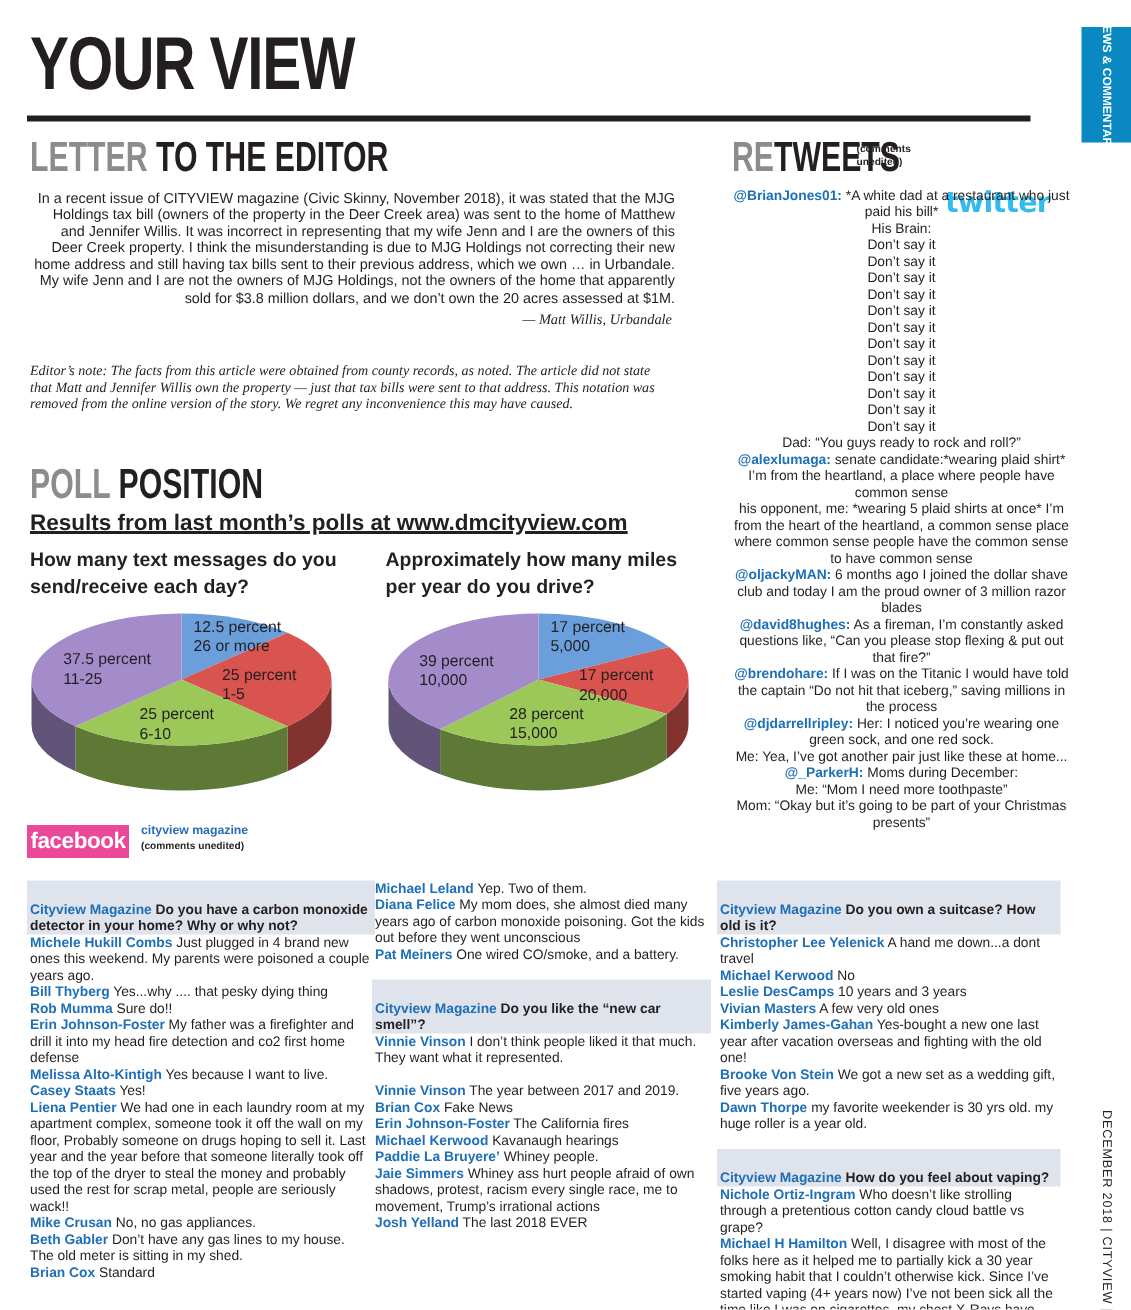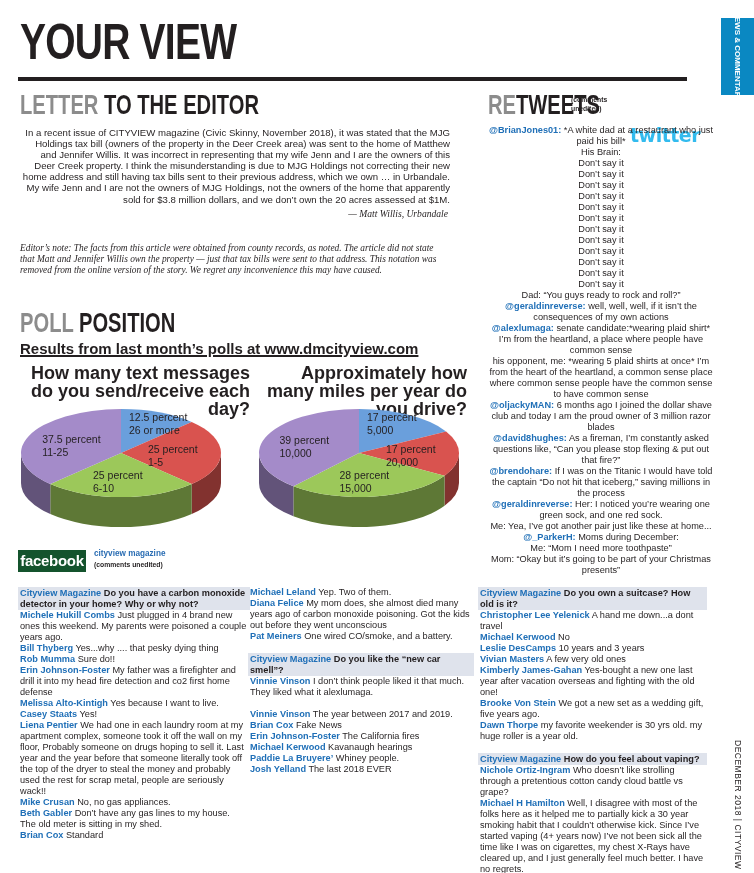--- a/index.html
+++ b/index.html
@@ -50,32 +50,32 @@
     position: absolute; left: 20px; top: 243px; width: 430px;
     font-family: "Liberation Serif", serif; font-style: italic; font-size: 9.4px; line-height: 11.2px; color: #231f20;
   }
 
   .poll-head { left: 20px; top: 308px; }
   .poll-sub {
     position: absolute; left: 20px; top: 340px; font-weight: bold; font-size: 15px;
     color: #231f20; text-decoration: underline; text-decoration-thickness: 1.5px; white-space: nowrap;
   }
   .poll-q {
-    position: absolute; font-weight: bold; font-size: 18px; line-height: 18px; color: #231f20; text-align: right;
+    position: absolute; font-weight: bold; font-size: 13px; line-height: 18px; color: #231f20;
   }
   .poll-q1 { left: 20px; top: 364px; width: 230px; }
   .poll-q2 { left: 257px; top: 364px; width: 210px; }
 
   .pie-svg { position: absolute; }
   .pie1 { left: 18px; top: 405px; }
   .pie2 { left: 256px; top: 405px; }
   .pie-label { font-family: "Liberation Sans", sans-serif; font-size: 10.5px; fill: #231f20; }
 
   .fb-logo {
-    position: absolute; left: 18px; top: 550px; width: 68px; height: 22px; background: #14532d;
+    position: absolute; left: 18px; top: 550px; width: 68px; height: 22px; background: #ec4899;
     color: #fff; font-weight: bold; font-size: 15px; line-height: 22px; text-align: center; letter-spacing: -0.3px;
   }
   .fb-handle { position: absolute; left: 94px; top: 549px; font-size: 8.2px; font-weight: bold; color: #2a6db3; }
   .fb-note { position: absolute; left: 94px; top: 561px; font-size: 6.8px; font-weight: bold; color: #231f20; }
 
   .rt-head { left: 488px; top: 90px; }
   .rt-note { position: absolute; left: 571px; top: 96px; font-size: 6.8px; font-weight: bold; line-height: 8.5px; color: #231f20; }
   .tw-logo {
     position: absolute; left: 630px; top: 92px; font-weight: bold; font-size: 19px; color: #33bbee;
     letter-spacing: -0.5px; font-family: "DejaVu Sans", sans-serif; margin-top: 32px;
@@ -85,21 +85,21 @@
     position: absolute; left: 488px; top: 125px; width: 226px;
     font-size: 9.2px; line-height: 11px; color: #231f20;
   }
   .tweets .line { white-space: normal; text-align: center; }
   .handle { color: #1f6fb7; font-weight: bold; }
 
   .comments-col { position: absolute; font-size: 9.2px; line-height: 11px; color: #231f20; }
   .col1 { left: 20px; top: 587px; width: 228px; }
   .col2 { left: 250px; top: 587px; width: 222px; }
   .col3 { left: 480px; top: 587px; width: 225px; }
-  .q-block { background: #dfe3ec; padding: 1px 2px 0 2px; font-weight: bold; margin-left: -2px; margin-right: -2px; }
+  .q-block { background: #dfe3ec; padding: 14px 2px 0 2px; font-weight: bold; margin-left: -2px; margin-right: -2px; }
   .q-block .name { color: #1f6fb7; }
   .c-item .name { color: #1f6fb7; font-weight: bold; }
   .group { margin-bottom: 11px; }
 </style>
 </head>
 <body>
 
 <div class="page-title">YOUR VIEW</div>
 <div class="title-rule"></div>
 <div class="side-tab">
@@ -172,27 +172,26 @@
     <div class="line"><span>Don’t say it</span></div>
     <div class="line"><span>Don’t say it</span></div>
     <div class="line"><span>Don’t say it</span></div>
     <div class="line"><span>Don’t say it</span></div>
     <div class="line"><span>Don’t say it</span></div>
     <div class="line"><span>Don’t say it</span></div>
     <div class="line"><span>Don’t say it</span></div>
     <div class="line"><span>Don’t say it</span></div>
     <div class="line"><span>Don’t say it</span></div>
     <div class="line"><span>Dad: “You guys ready to rock and roll?”</span></div>
-    <div class="line"><span class="handle">@geraldinreverse:</span><span>  well, well, well, if it isn’t the consequences of my own actions</span></div>
     <div class="line"><span class="handle">@alexlumaga:</span><span> senate candidate:*wearing plaid shirt* I’m from the heartland, a place where people have common sense</span></div>
     <div class="line"><span>his opponent, me: *wearing 5 plaid shirts at once* I’m from the heart of the heartland, a common sense place where common sense people have the common sense to have common sense</span></div>
     <div class="line"><span class="handle">@oljackyMAN:</span><span> 6 months ago I joined the dollar shave club and today I am the proud owner of 3 million razor blades</span></div>
     <div class="line"><span class="handle">@david8hughes:</span><span> As a fireman, I’m constantly asked questions like, “Can you please stop flexing &amp; put out that fire?”</span></div>
     <div class="line"><span class="handle">@brendohare:</span><span> If I was on the Titanic I would have told the captain “Do not hit that iceberg,” saving millions in the process</span></div>
-    <div class="line"><span class="handle">@geraldinreverse:</span><span> Her: I noticed you’re wearing one green sock, and one red sock.</span></div>
+    <div class="line"><span class="handle">@djdarrellripley:</span><span> Her: I noticed you’re wearing one green sock, and one red sock.</span></div>
     <div class="line"><span>Me: Yea, I’ve got another pair just like these at home...</span></div>
     <div class="line"><span class="handle">@_ParkerH:</span><span> Moms during December:</span></div>
     <div class="line"><span>Me: “Mom I need more toothpaste”</span></div>
     <div class="line"><span>Mom: “Okay but it’s going to be part of your Christmas presents”</span></div>
   </div>
 
 <div class="comments-col col1" id="col1">
     <div class="group">
       <div class="q-block"><span class="name">Cityview Magazine</span><span> Do you have a carbon monoxide detector in your home? Why or why not?</span></div>
       <div class="c-item"><span class="name">Michele Hukill Combs</span><span> Just plugged in 4 brand new ones this weekend. My parents were poisoned a couple years ago.</span></div>
@@ -208,28 +207,29 @@
     </div>
   </div>
 <div class="comments-col col2" id="col2">
     <div class="group">
       <div class="c-item"><span class="name">Michael Leland</span><span> Yep. Two of them.</span></div>
       <div class="c-item"><span class="name">Diana Felice</span><span> My mom does, she almost died many years ago of carbon monoxide poisoning. Got the kids out before they went unconscious</span></div>
       <div class="c-item"><span class="name">Pat Meiners</span><span> One wired CO/smoke, and a battery.</span></div>
     </div>
     <div class="group">
       <div class="q-block"><span class="name">Cityview Magazine</span><span> Do you like the “new car smell”?</span></div>
-      <div class="c-item"><span class="name">Vinnie Vinson</span><span> I don’t think people liked it that much. They liked what it alexlumaga.</span></div>
+      <div class="c-item"><span class="name">Vinnie Vinson</span><span> I don’t think people liked it that much. They want what it represented.</span></div>
     </div>
     <div class="group">
       <div class="c-item"><span class="name">Vinnie Vinson</span><span> The year between 2017 and 2019.</span></div>
       <div class="c-item"><span class="name">Brian Cox</span><span> Fake News</span></div>
       <div class="c-item"><span class="name">Erin Johnson-Foster</span><span> The California fires</span></div>
       <div class="c-item"><span class="name">Michael Kerwood</span><span> Kavanaugh hearings</span></div>
       <div class="c-item"><span class="name">Paddie La Bruyere’</span><span> Whiney people.</span></div>
+      <div class="c-item"><span class="name">Jaie Simmers</span><span> Whiney ass hurt people afraid of own shadows, protest, racism every single race, me to movement, Trump’s irrational actions</span></div>
       <div class="c-item"><span class="name">Josh Yelland</span><span> The last 2018 EVER</span></div>
     </div>
   </div>
 <div class="comments-col col3" id="col3">
     <div class="group">
       <div class="q-block"><span class="name">Cityview Magazine</span><span> Do you own a suitcase? How old is it?</span></div>
       <div class="c-item"><span class="name">Christopher Lee Yelenick</span><span> A hand me down...a dont travel</span></div>
       <div class="c-item"><span class="name">Michael Kerwood</span><span> No</span></div>
       <div class="c-item"><span class="name">Leslie DesCamps</span><span> 10 years and 3 years</span></div>
       <div class="c-item"><span class="name">Vivian Masters</span><span> A few very old ones</span></div>

